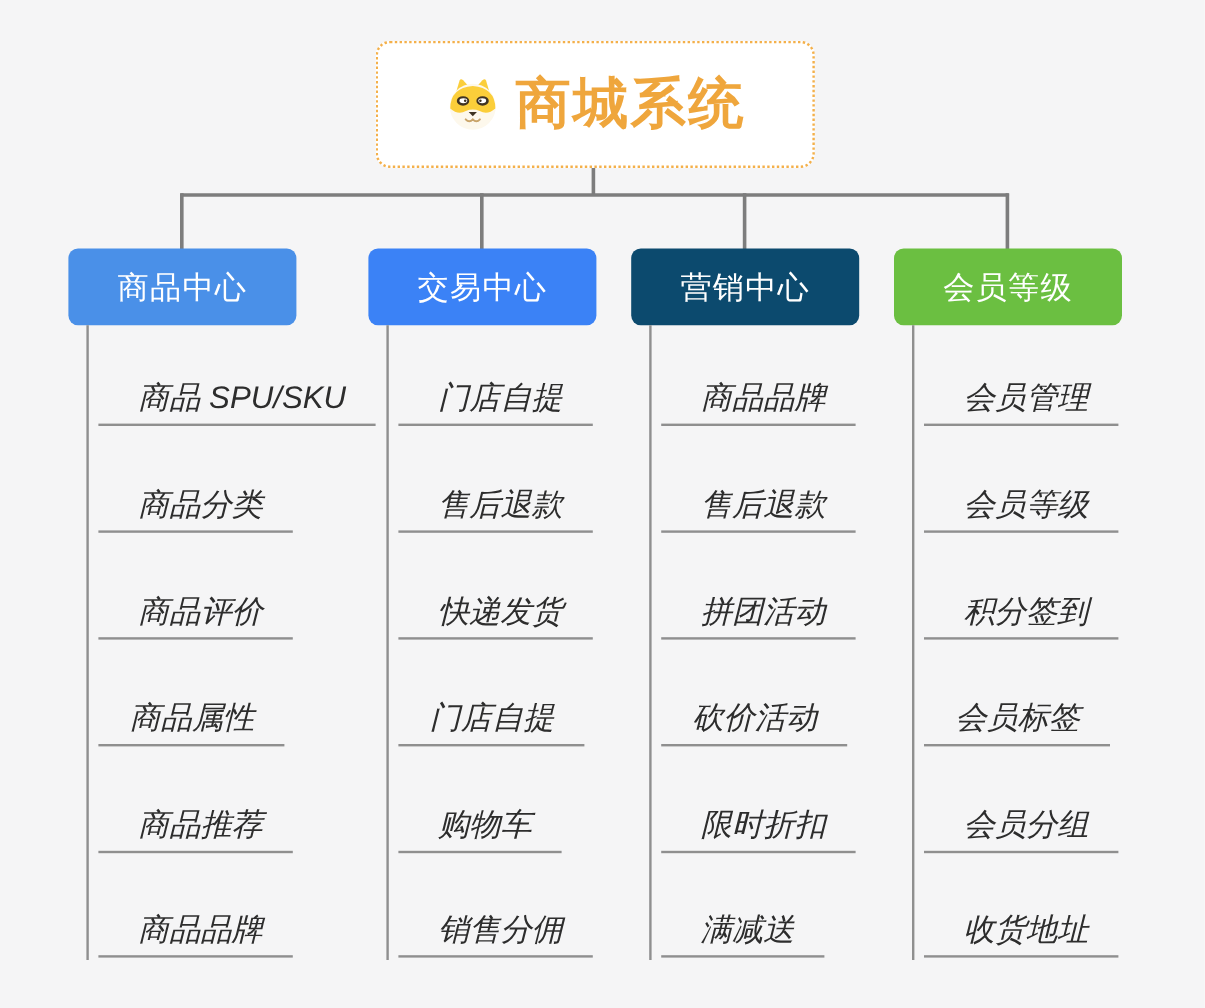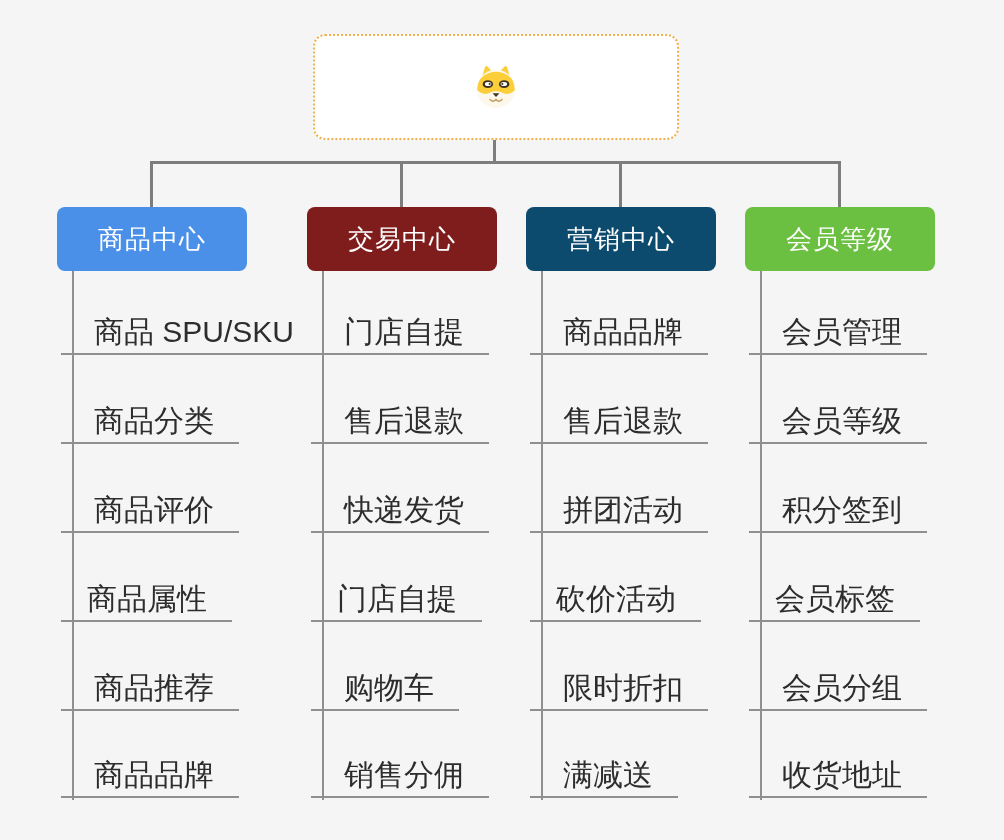--- a/index.html
+++ b/index.html
@@ -71,28 +71,29 @@
 
   .trunk {
     position: absolute;
     left: 15px; top: 64px;
     width: 2px; height: 529px;
     background: #8f8f8f;
   }
 
   .leaf {
     position: absolute;
-    left: 4px;
+    left: 25px;
     padding: 0 25px 8px 33px;
     border-bottom: 2px solid #8f8f8f;
-    font-size: 30px;
+    font-size: 26px;
     line-height: 27px;
     color: #2d2d2d;
     white-space: nowrap;
     cursor: pointer;
+    font-style: italic;
   }
   .leaf-1 { top: 111px; }
   .leaf-2 { top: 200px; }
   .leaf-3 { top: 289px; }
   .leaf-4 { top: 378px; padding-left: 26px; }
   .leaf-5 { top: 467px; }
   .leaf-6 { top: 554px; }
 </style>
 </head>
 <body>
@@ -107,20 +108,21 @@
       <path d="M4.4 27.5 Q4.5 9.5 24 8 Q43.5 9.5 43.6 27.5 Q37 33.5 30 29.8 Q24 27.2 18 29.8 Q11 33.5 4.4 27.5 Z" fill="#fbce3a"></path>
       <ellipse cx="15.5" cy="21" rx="5.4" ry="4.1" fill="#3f3322"></ellipse>
       <ellipse cx="15.8" cy="20.8" rx="3.4" ry="2.1" fill="#ffffff"></ellipse>
       <circle cx="17.4" cy="20.9" r="1.1" fill="#3f3322"></circle>
       <ellipse cx="32.5" cy="21" rx="5.4" ry="4.1" fill="#3f3322"></ellipse>
       <ellipse cx="32.2" cy="20.8" rx="3.4" ry="2.1" fill="#ffffff"></ellipse>
       <circle cx="30.6" cy="20.9" r="1.1" fill="#3f3322"></circle>
       <path d="M20.4 30.5 h7.2 l-3.6 3.9 Z" fill="#3f3322"></path>
       <path d="M17.8 37 q3.1 3.4 6.2 0 q3.1 3.4 6.2 0" fill="none" stroke="#c9a46a" stroke-width="1.7" stroke-linecap="round"></path>
     </svg>
+    <span class="root-title">商城系统</span>
   </div>
 
   <div class="line root-drop"></div>
   <div class="line h-connector"></div>
   <div class="line drop drop-1"></div>
   <div class="line drop drop-2"></div>
   <div class="line drop drop-3"></div>
   <div class="line drop drop-4"></div>
 
   <div class="col col-1">
@@ -128,21 +130,21 @@
     <div class="trunk"></div>
     <div class="leaf leaf-1">商品 SPU/SKU</div>
     <div class="leaf leaf-2">商品分类</div>
     <div class="leaf leaf-3">商品评价</div>
     <div class="leaf leaf-4">商品属性</div>
     <div class="leaf leaf-5">商品推荐</div>
     <div class="leaf leaf-6">商品品牌</div>
   </div>
 
   <div class="col col-2">
-    <div class="branch-box" style="background: #7f1d1d;">交易中心</div>
+    <div class="branch-box" style="background: #3b82f6;">交易中心</div>
     <div class="trunk"></div>
     <div class="leaf leaf-1">门店自提</div>
     <div class="leaf leaf-2">售后退款</div>
     <div class="leaf leaf-3">快递发货</div>
     <div class="leaf leaf-4">门店自提</div>
     <div class="leaf leaf-5">购物车</div>
     <div class="leaf leaf-6">销售分佣</div>
   </div>
 
   <div class="col col-3">

